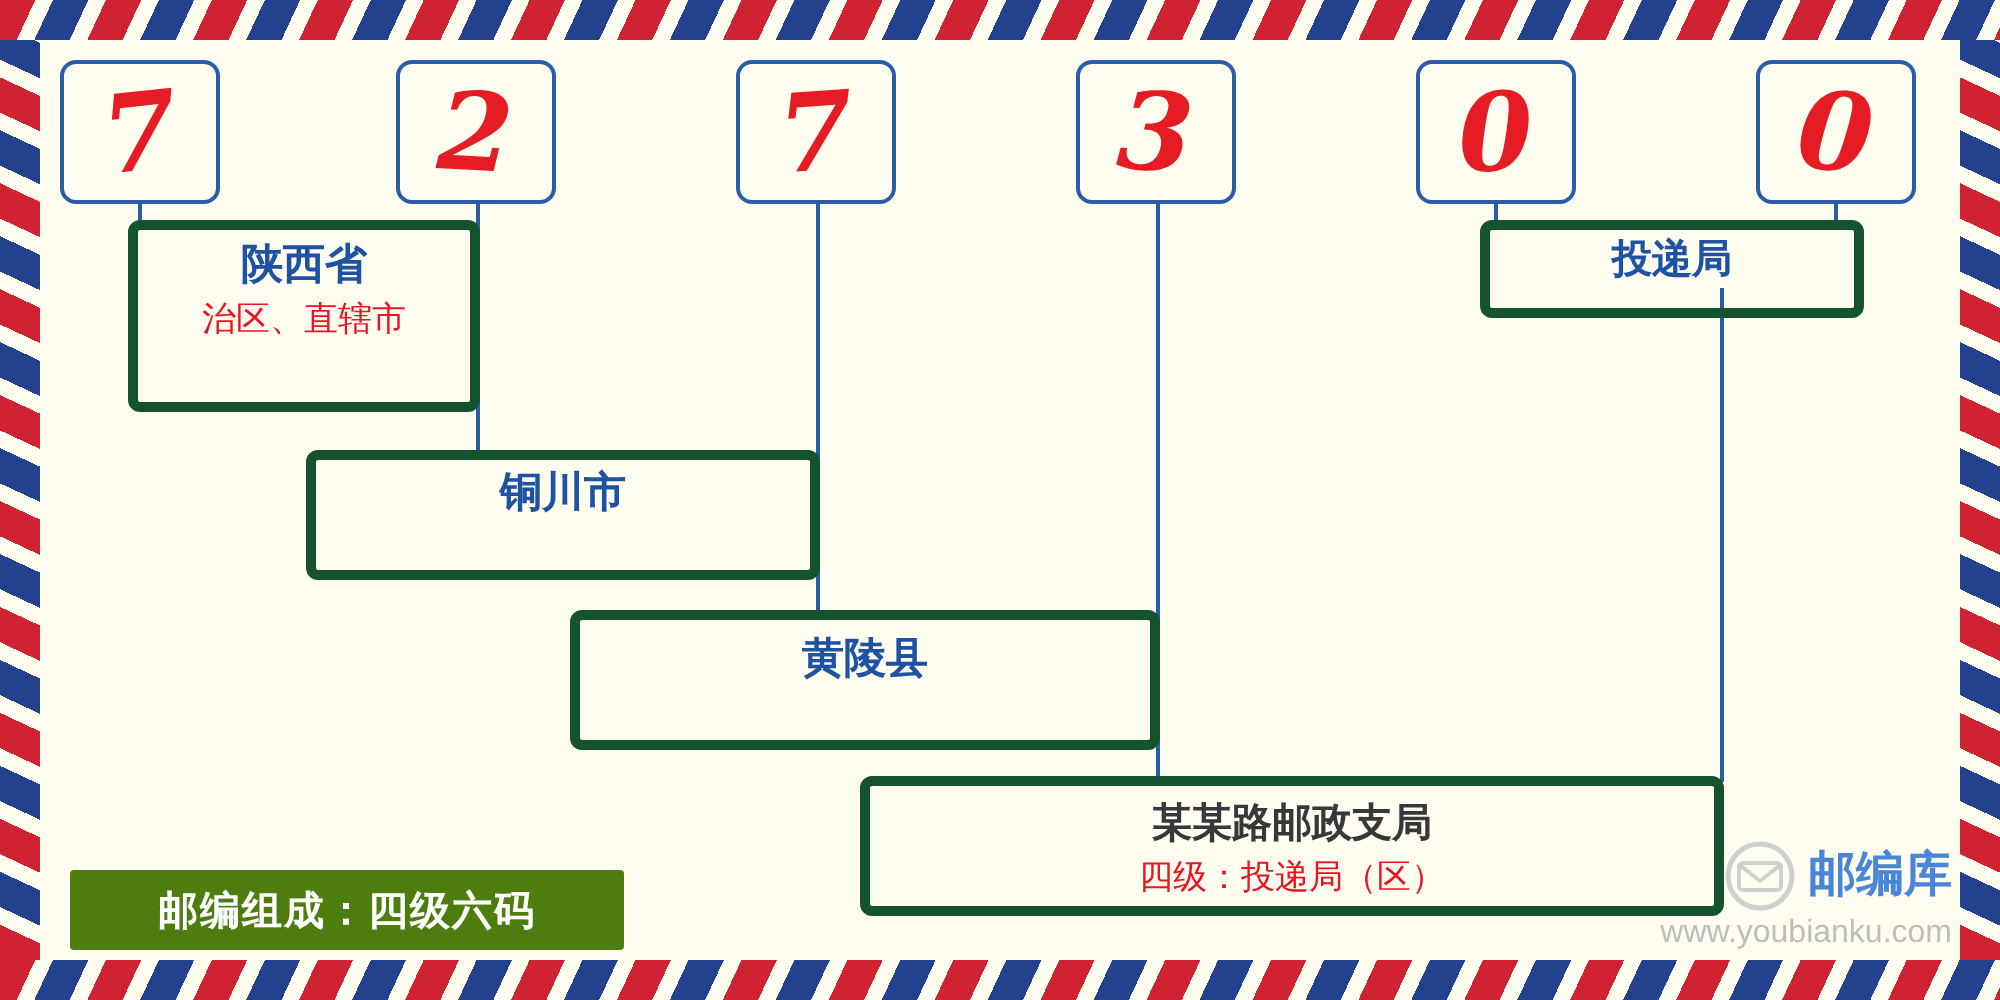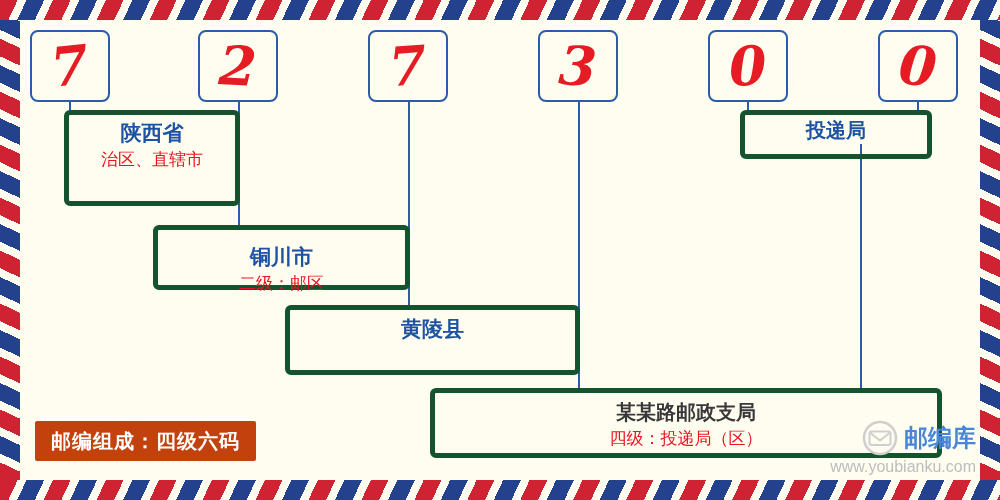--- a/index.html
+++ b/index.html
@@ -34,32 +34,32 @@
   .d3 .digit{transform:rotate(-4deg)}
   .d4 .digit{transform:rotate(4deg)}
   .d5 .digit{transform:rotate(-3deg)}
   .d6 .digit{transform:rotate(5deg)}
 
   .label-box{
     position:absolute;box-sizing:border-box;border:5px solid #14532d;border-radius:6px;
     text-align:center;background:transparent;
   }
   .box1{left:64px;top:110px;width:176px;height:96px;padding-top:4px;}
-  .box2{left:153px;top:225px;width:257px;height:65px;padding-top:13px;}
+  .box2{left:153px;top:225px;width:257px;height:65px;padding-top:3px;}
   .box3{left:285px;top:305px;width:295px;height:70px;padding-top:5px;font-family:Liberation Serif, serif;}
-  .box4{left:430px;top:388px;width:512px;height:70px;padding-top:5px;}
+  .box4{left:430px;top:388px;width:432px;height:70px;padding-top:5px;}
   .box5{left:740px;top:110px;width:192px;height:49px;}
   .place{color:#1e52a2;font-size:21px;font-weight:bold;line-height:28px;}
   .desc{color:#ea1420;font-size:17px;line-height:25px;}
   .box4 .place{color:#38383a;font-size:20px;}
   .box5 .place{line-height:31px;font-size:20px;}
 
   .badge{
-    position:absolute;left:35px;top:421px;width:221px;height:40px;
-    background:#c2410c;color:#ffffff;font-size:20px;font-weight:bold;
+    position:absolute;left:35px;top:435px;width:277px;height:40px;
+    background:#4d7c0f;color:#ffffff;font-size:20px;font-weight:bold;
     display:flex;align-items:center;justify-content:center;letter-spacing:1px;border-radius:2px;
   }
 
   .brand{position:absolute;right:24px;bottom:24px;text-align:right;}
   .brand-row{display:flex;align-items:flex-end;justify-content:flex-end;gap:6px;margin-left:35px;}
   .brand-name{color:#4a86d8;font-size:24px;font-weight:bold;line-height:36px;}
   .brand-url{color:#bdbdbd;font-size:16px;margin-top:2px;}
 </style>
 </head>
 <body>
@@ -100,21 +100,20 @@
     <span class="digit">0</span>
   </div>
 
   <div class="label-box box1">
     <div class="place">陕西省</div>
     <div class="desc">治区、直辖市</div>
   </div>
 
   <div class="label-box box2">
     <div class="place">铜川市</div>
-    <div class="desc">二级：邮区</div>
   </div>
 
   <div class="label-box box3">
     <div class="place">黄陵县</div>
   </div>
 
   <div class="label-box box4">
     <div class="place">某某路邮政支局</div>
     <div class="desc">四级：投递局（区）</div>
   </div>

